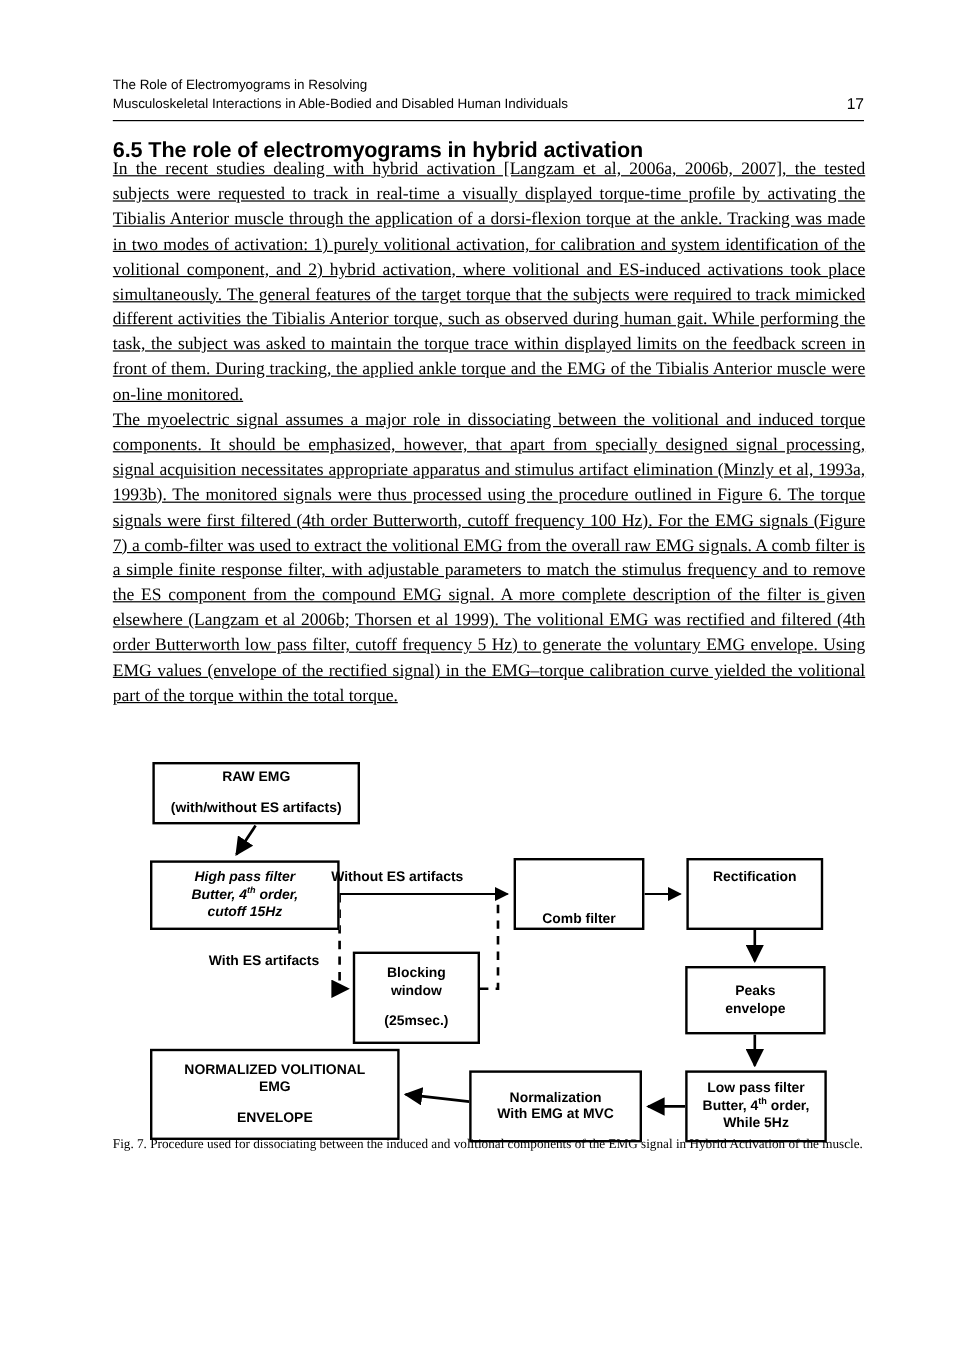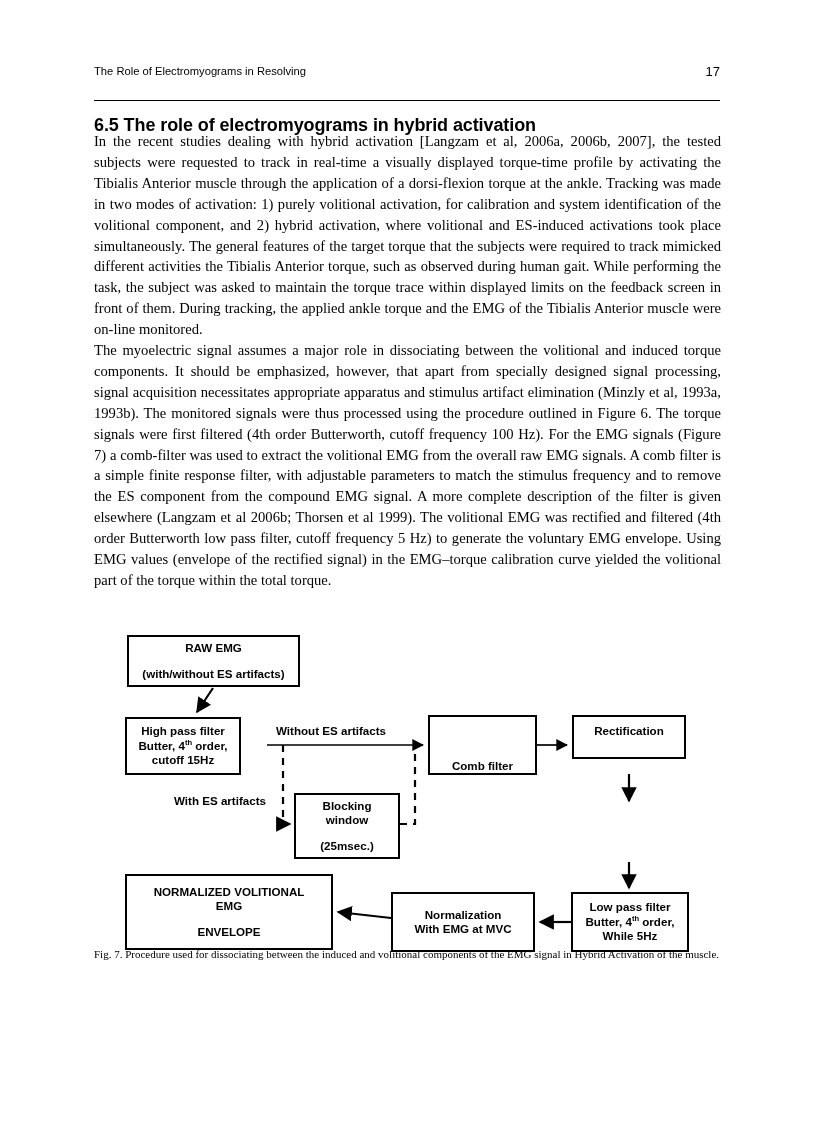--- a/index.html
+++ b/index.html
@@ -65,20 +65,21 @@
   }
   .para {
     position: absolute;
     left: 94px;
     width: 627px;
     font-family: "Liberation Serif", serif;
     font-size: 14.6px;
     line-height: 20.9px;
     text-align: justify;
     text-justify: inter-word;
+    text-decoration: underline;
   }
   .para.p1 { top: 131px; }
   .para.p2 { top: 340px; }
   .caption {
     position: absolute;
     left: 94px;
     top: 944px;
     width: 627px;
     font-family: "Liberation Serif", serif;
     font-size: 11px;
@@ -138,20 +139,21 @@
   }
 </style>
 </head>
 <body>
 
 <div class="page">
 
   <div class="header">
     <div class="header-lines">
       <div class="header-line">The Role of Electromyograms in Resolving</div>
+      <div class="header-line">Musculoskeletal Interactions in Able-Bodied and Disabled Human Individuals</div>
     </div>
     <div class="header-pageno">17</div>
   </div>
   <div class="header-rule"></div>
 
   <div class="section-heading">6.5 The role of electromyograms in hybrid activation</div>
 
   <div class="para p1">In the recent studies dealing with hybrid activation [Langzam et al, 2006a, 2006b, 2007], the tested subjects were requested to track in real-time a visually displayed torque-time profile by activating the Tibialis Anterior muscle through the application of a dorsi-flexion torque at the ankle. Tracking was made in two modes of activation: 1) purely volitional activation, for calibration and system identification of the volitional component, and 2) hybrid activation, where volitional and ES-induced activations took place simultaneously. The general features of the target torque that the subjects were required to track mimicked different activities the Tibialis Anterior torque, such as observed during human gait. While performing the task, the subject was asked to maintain the torque trace within displayed limits on the feedback screen in front of them. During tracking, the applied ankle torque and the EMG of the Tibialis Anterior muscle were on-line monitored.</div>
   <div class="para p2">The myoelectric signal assumes a major role in dissociating between the volitional and induced torque components. It should be emphasized, however, that apart from specially designed signal processing, signal acquisition necessitates appropriate apparatus and stimulus artifact elimination (Minzly et al, 1993a, 1993b).  The monitored signals were thus processed using the procedure outlined in Figure 6. The torque signals were first filtered (4th order Butterworth, cutoff frequency 100 Hz). For the EMG signals (Figure 7) a comb-filter was used to extract the volitional EMG from the overall raw EMG signals. A comb filter is a simple finite response filter, with adjustable parameters to match the stimulus frequency and to remove the ES component from the compound EMG signal. A more complete description of the filter is given elsewhere (Langzam et al 2006b; Thorsen et al 1999). The volitional EMG was rectified and filtered (4th order Butterworth low pass filter, cutoff frequency 5 Hz) to generate the voluntary EMG envelope. Using EMG values (envelope of the rectified signal) in the EMG–torque calibration curve yielded the volitional part of the torque within the total torque.</div>
 
@@ -182,41 +184,45 @@
 
       <path d="M 391 906 L 338 900" stroke="#000" stroke-width="2.2" fill="none" marker-end="url(#arrow)"></path>
     </svg>
 
     <div class="fbox" style="left:127px; top:623px; width:173px; height:52px;">
       <span class="l">RAW EMG</span>
       <span class="gap"></span>
       <span class="l">(with/without ES artifacts)</span>
     </div>
 
-    <div class="fbox" style="left:125px; top:705px; width:116px; height:58px;">
+    <div class="fbox" style="left:125px; top:705px; width:158px; height:58px;font-style:italic;">
       <span class="l">High pass filter</span>
       <span class="l"><span>Butter, 4</span><sup>th</sup><span> order,</span></span>
       <span class="l">cutoff 15Hz</span>
     </div>
 
-    <div class="fbox" style="left:294px; top:781px; width:106px; height:66px;">
+    <div class="fbox" style="left:294px; top:781px; width:106px; height:77px;">
       <span class="l">Blocking</span>
       <span class="l">window</span>
       <span class="gap"></span>
       <span class="l">(25msec.)</span>
     </div>
 
     <div class="fbox" style="left:428px; top:703px; width:109px; height:60px; justify-content:flex-end; padding-top:7px;">
       <span class="l">Comb filter</span>
     </div>
 
-    <div class="fbox" style="left:572px; top:703px; width:114px; height:44px; justify-content:flex-start; padding-top:7px;">
+    <div class="fbox" style="left:572px; top:703px; width:114px; height:60px; justify-content:flex-start; padding-top:7px;">
       <span class="l">Rectification</span>
     </div>
 
+    <div class="fbox" style="left:571px; top:793px; width:117px; height:57px;">
+      <span class="l">Peaks</span>
+      <span class="l">envelope</span>
+    </div>
 
     <div class="fbox" style="left:571px; top:880px; width:118px; height:60px;">
       <span class="l">Low pass filter</span>
       <span class="l"><span>Butter, 4</span><sup>th</sup><span> order,</span></span>
       <span class="l">While 5Hz</span>
     </div>
 
     <div class="fbox" style="left:391px; top:880px; width:144px; height:60px;">
       <span class="l">Normalization</span>
       <span class="l">With EMG at MVC</span>

